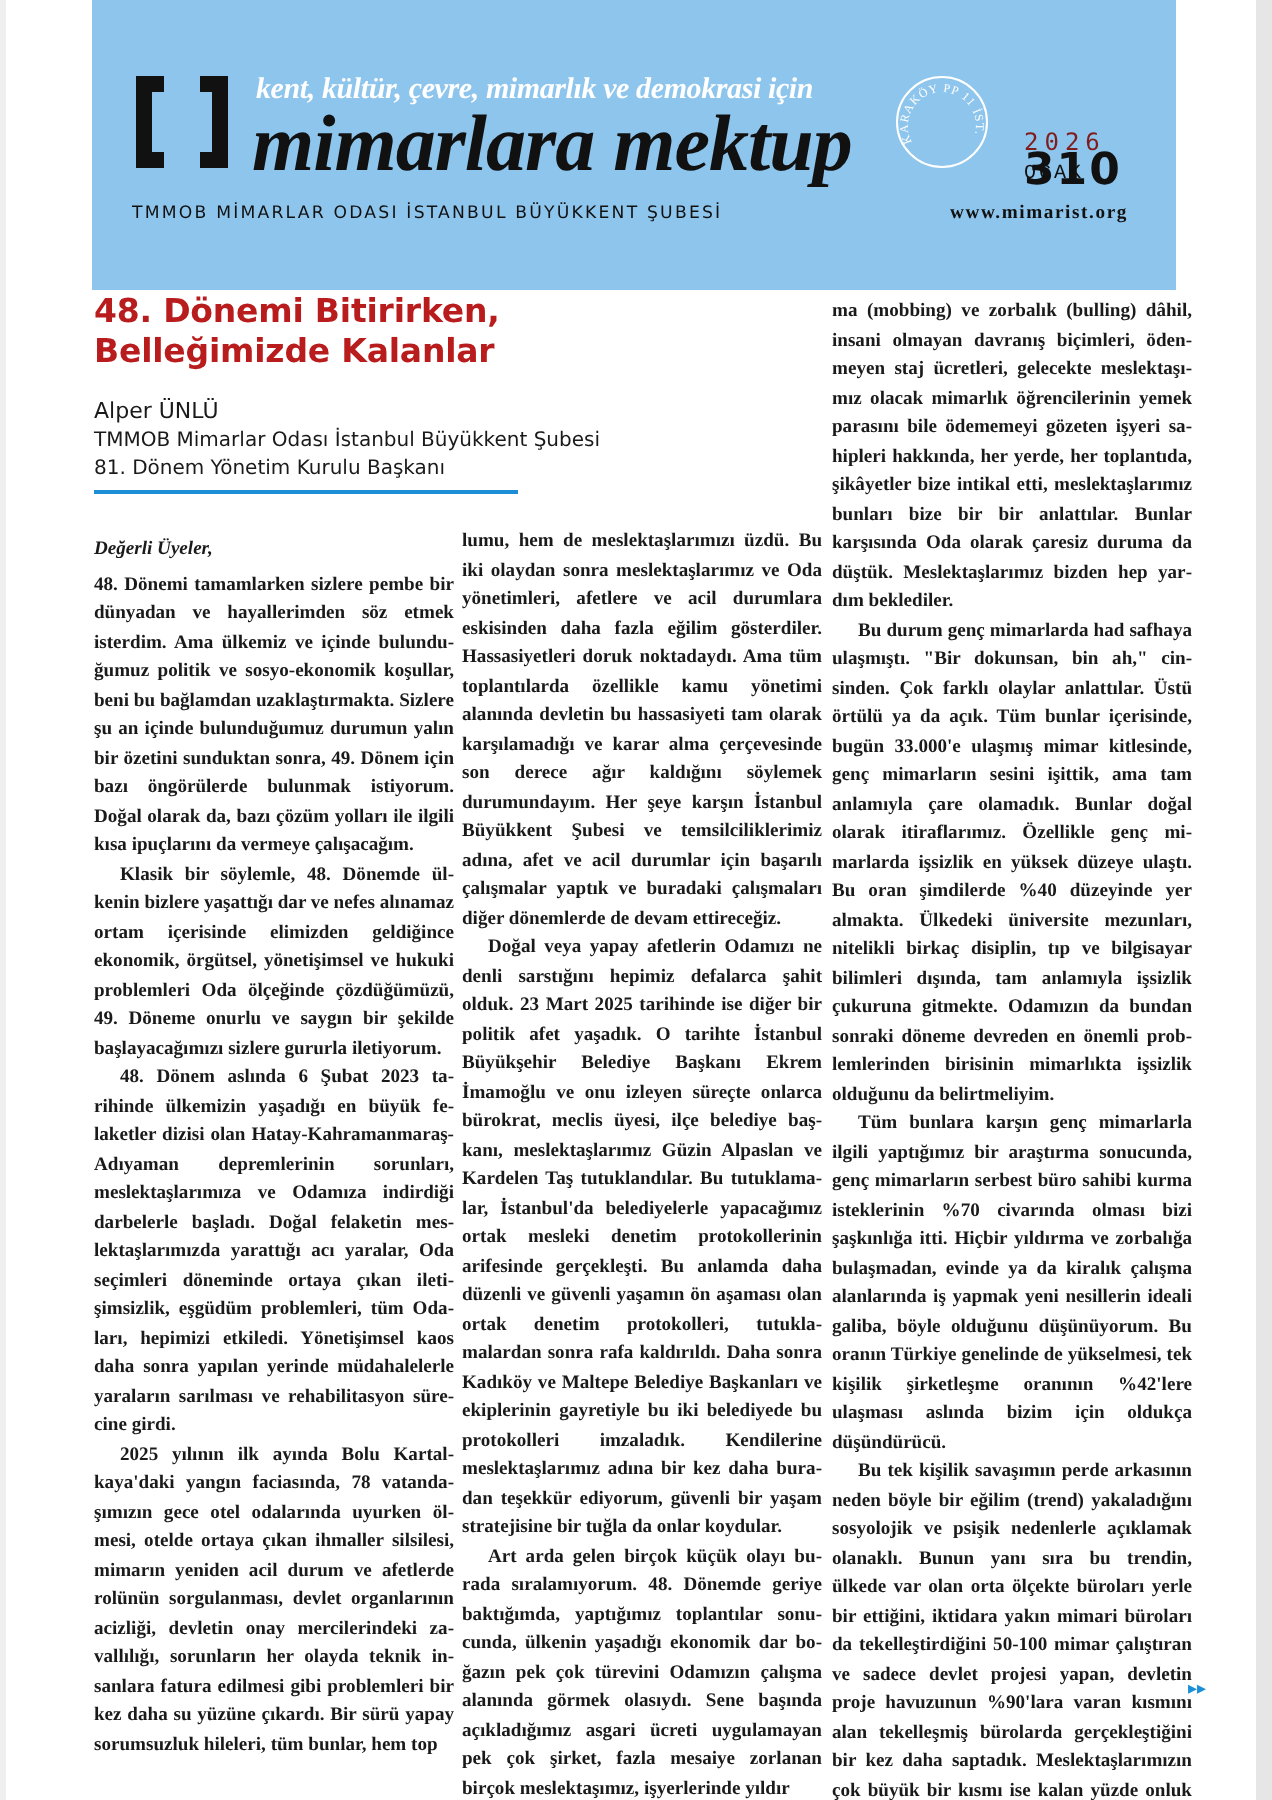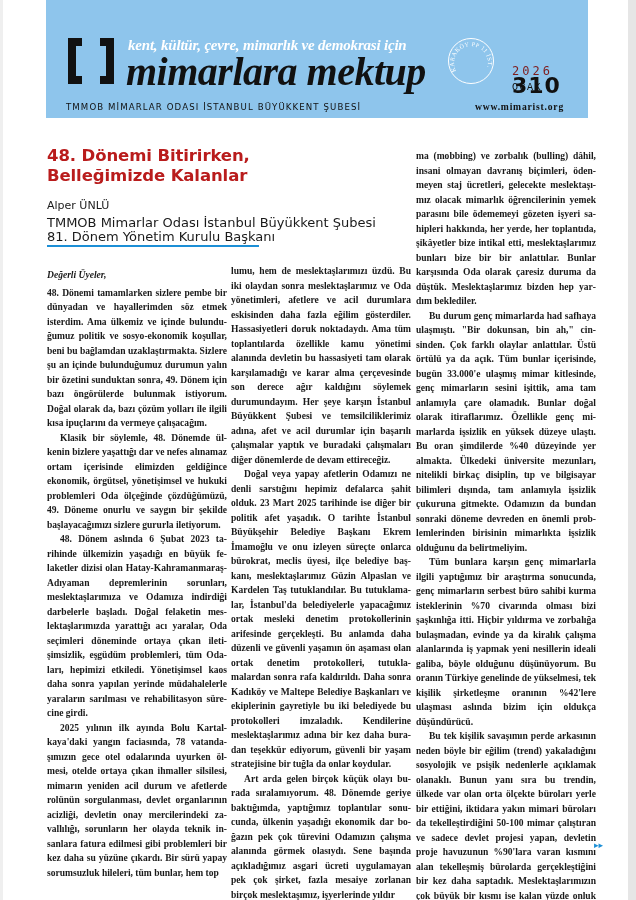--- a/index.html
+++ b/index.html
@@ -5,21 +5,21 @@
   html, body { margin:0; padding:0; }
   body {
     width:636px; height:900px; background:#ffffff; position:relative; overflow:hidden;
     font-family:"Liberation Serif", serif; color:#1a1a1a;
   }
   .right-strip { position:absolute; right:0; top:0; width:8px; height:900px; background:#e6e6e6; }
   .left-strip { position:absolute; left:0; top:0; width:3px; height:900px; background:#efefef; }
 
   
   .masthead {
-    position:absolute; left:46px; top:0; width:542px; height:118px;
+    position:absolute; left:46px; top:0; width:542px; height:145px;
     background:#8ec5ec;
   }
   .logo-mark {
     position:absolute; left:22px; top:38px; width:46px; height:46px;
   }
   .logo-mark .bracket { position:absolute; top:0; width:14px; height:46px; border:8px solid #111; box-sizing:border-box; }
   .logo-mark .bl { left:0; border-right:none; }
   .logo-mark .br { right:0; border-left:none; }
   .tagline {
     position:absolute; left:82px; top:37px; font-family:"Liberation Serif", serif;
@@ -61,21 +61,21 @@
   .title {
     position:absolute; left:47px; top:146px; width:300px; margin:0;
     font-family:"DejaVu Sans", sans-serif; font-weight:bold; color:#b91c1c;
     font-size:16.5px; line-height:20px; letter-spacing:-0.1px;
   }
   .author {
     position:absolute; left:47px; top:199px; font-family:"DejaVu Sans", sans-serif;
     font-size:11px; color:#1a1a1a;
   }
   .affil {
-    position:absolute; left:47px; font-family:"DejaVu Sans", sans-serif; font-size:13px; color:#1a1a1a;
+    position:absolute; left:47px; font-family:"DejaVu Sans", sans-serif; font-size:10px; color:#1a1a1a;
     white-space:nowrap;
   }
   .affil.a1 { top:215px; }
   .affil.a2 { top:229px; }
   .rule { position:absolute; left:47px; top:245px; width:212px; height:2px; background:#1c8fd6; }
 
   
   .col {
     position:absolute; width:180px; font-family:"Liberation Serif", serif;
     font-size:9.55px; line-height:14.5px; text-align:justify; color:#1a1a1a;

